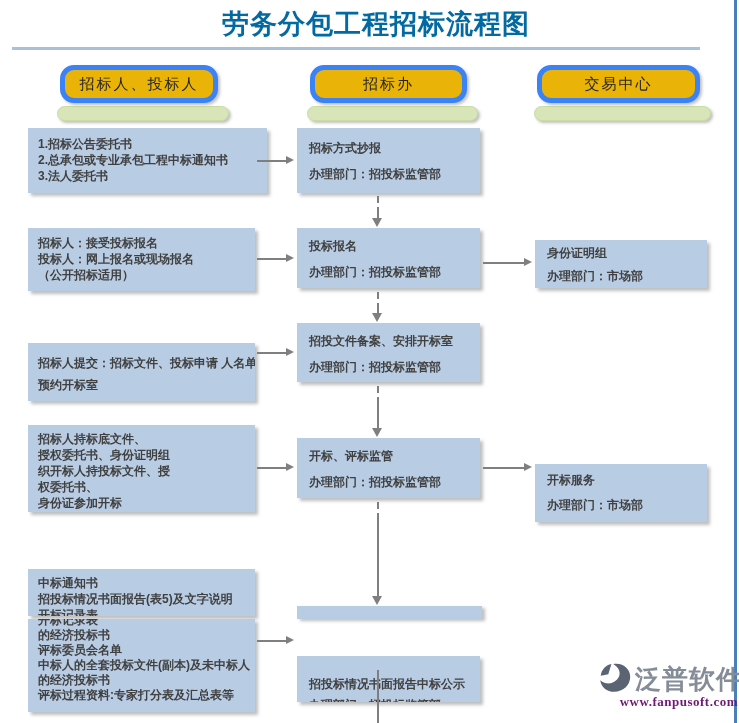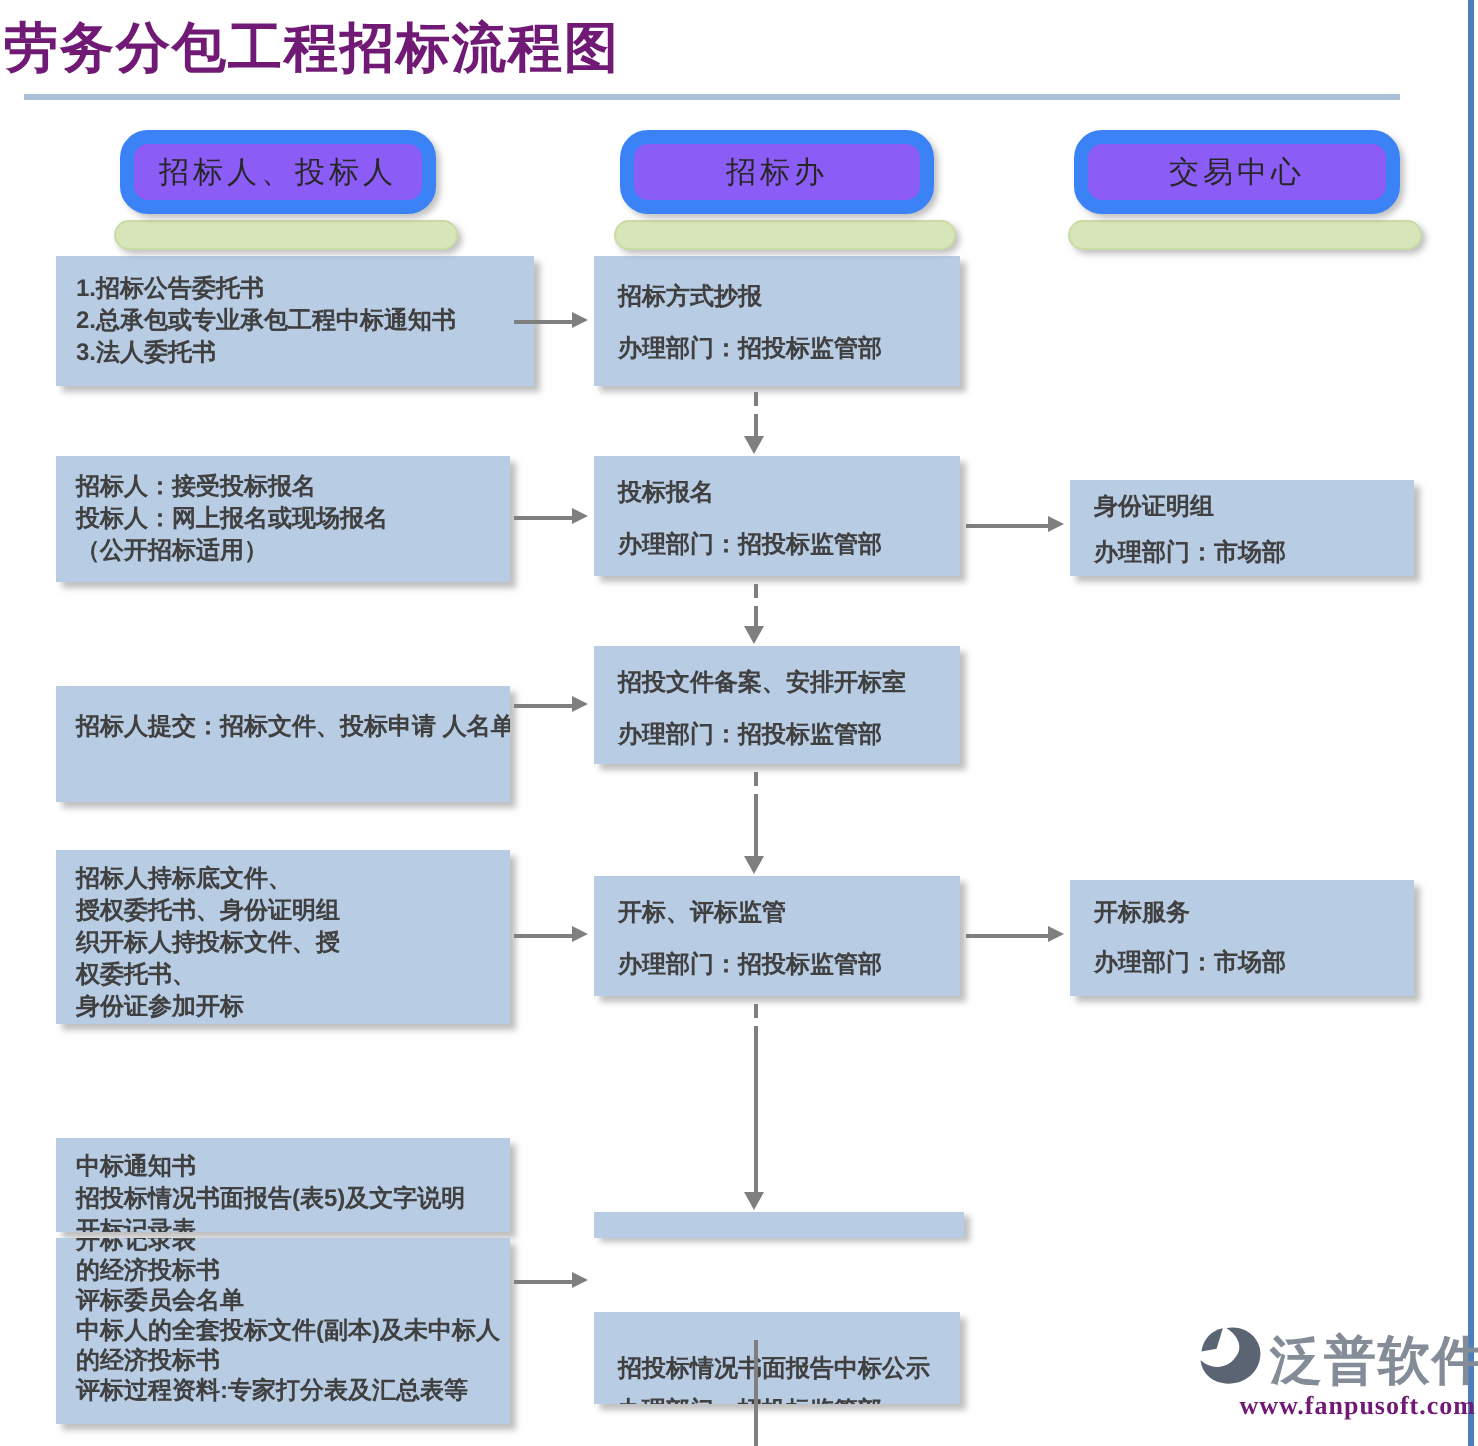--- a/index.html
+++ b/index.html
@@ -2,31 +2,31 @@
 <html><head>
 <meta charset="utf-8">
 <style>
   html,body{margin:0;padding:0;background:#fff;}
   .canvas{
     position:relative;width:739px;height:723px;background:#ffffff;
     font-family:"Liberation Sans","DejaVu Sans",sans-serif;overflow:hidden;
   }
   .frame-right{position:absolute;top:0;right:2px;width:3px;height:723px;background:#4a7ebc;}
   .title{
-    position:absolute;top:6px;left:2px;width:720px;
+    position:absolute;top:6px;left:16px;width:720px;text-align:center;
     font-family:"DejaVu Serif","Liberation Serif",serif;font-weight:bold;
-    font-size:27px;color:#701a75;letter-spacing:1px;
+    font-size:27px;color:#0369a1;letter-spacing:1px;
   }
   .rule{position:absolute;top:47px;left:12px;width:688px;height:3px;background:#a9c0d8;}
 
   
   .pill-stack{position:absolute;top:65px;}
   .pill-main{
     position:relative;z-index:2;height:28px;border-radius:14px;
-    background:#8b5cf6;border:7px solid #3b82f6;
+    background:#eab308;border:5px solid #3b82f6;
     display:flex;align-items:center;justify-content:center;
     font-family:Liberation Mono, monospace;
     font-size:15px;color:#262626;letter-spacing:2px;
     box-shadow:2px 2px 3px rgba(140,140,140,.55);
   }
   .pill-under{
     position:relative;z-index:1;height:13px;margin-top:3px;
     margin-left:-3px;width:calc(100% + 12px);
     background:#d8e5b8;border:1px solid #c9dca3;border-radius:9px;
     box-shadow:2px 2px 3px rgba(140,140,140,.55);
@@ -100,20 +100,21 @@
   </div>
 
   <div class="fbox" style="left:28px;top:228px;width:227px;height:63px;padding-top:7px;">
     <div class="ln">招标人：接受投标报名</div>
     <div class="ln">投标人：网上报名或现场报名</div>
     <div class="ln">（公开招标适用）</div>
   </div>
 
   <div class="fbox" style="left:28px;top:323px;width:227px;height:58px;padding-top:9px;margin-top:20px;">
     <div class="ln" style="line-height:22px;">招标人提交：招标文件、投标申请 人名单</div>
+    <div class="ln" style="line-height:22px;">预约开标室</div>
   </div>
 
   <div class="fbox" style="left:28px;top:425px;width:227px;height:87px;">
     <div class="ln">招标人持标底文件、</div>
     <div class="ln">授权委托书、身份证明组</div>
     <div class="ln">织开标人持投标文件、授</div>
     <div class="ln">权委托书、</div>
     <div class="ln">身份证参加开标</div>
   </div>
 
@@ -156,21 +157,21 @@
   <div class="fbox m5" style="left:297px;top:656px;width:183px;height:46px;padding-top:18px;padding-left:12px;">
     <div class="ln">招投标情况书面报告中标公示</div>
     <div class="ln">办理部门：招投标监管部</div>
   </div>
 
   <div class="fbox r1" style="left:535px;top:240px;width:172px;height:48px;padding-top:2px;padding-left:12px;">
     <div class="ln">身份证明组</div>
     <div class="ln">办理部门：市场部</div>
   </div>
 
-  <div class="fbox r2" style="left:535px;top:440px;width:172px;height:58px;padding-top:4px;padding-left:12px;">
+  <div class="fbox r2" style="left:535px;top:464px;width:172px;height:58px;padding-top:4px;padding-left:12px;">
     <div class="ln">开标服务</div>
     <div class="ln">办理部门：市场部</div>
   </div>
 
   <div class="h-arrow" style="left:257px;top:156px;width:37px;">
       <div class="shaft"></div>
       <div class="head"></div>
     </div>
   <div class="h-arrow" style="left:257px;top:254px;width:37px;">
       <div class="shaft"></div>

